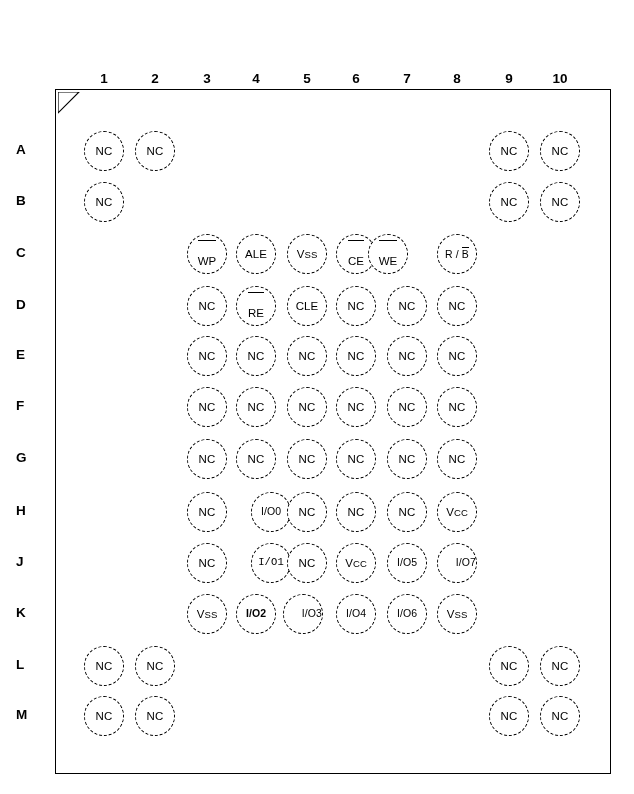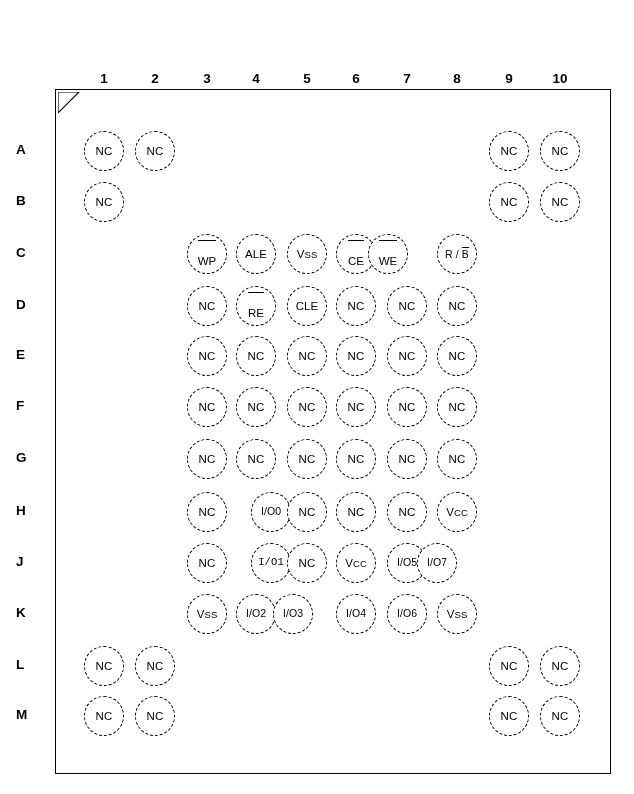--- a/index.html
+++ b/index.html
@@ -294,30 +294,30 @@
       </div>
       <div class="ball" style="left: 307px; top: 563px;">
         <span class="lbl">NC</span>
       </div>
       <div class="ball" style="left: 356px; top: 563px;">
         <span class="lbl">V<span class="sc">CC</span></span>
       </div>
       <div class="ball" style="left: 407px; top: 563px;">
         <span class="lbl sm">I/O5</span>
       </div>
-      <div class="ball" style="left: 437px; top: 563px;">
+      <div class="ball" style="left: 457px; top: 563px; justify-content: flex-end;">
         <span class="lbl sm">I/O7</span>
       </div>
       <div class="ball" style="left: 207px; top: 614px;">
         <span class="lbl">V<span class="sc">SS</span></span>
       </div>
-      <div class="ball" style="left: 256px; top: 614px;">
+      <div class="ball" style="left: 256px; top: 614px; font-weight: bold;">
         <span class="lbl sm">I/O2</span>
       </div>
-      <div class="ball" style="left: 293px; top: 614px;">
+      <div class="ball" style="left: 303px; top: 614px; justify-content: flex-end;">
         <span class="lbl sm">I/O3</span>
       </div>
       <div class="ball" style="left: 356px; top: 614px;">
         <span class="lbl sm">I/O4</span>
       </div>
       <div class="ball" style="left: 407px; top: 614px;">
         <span class="lbl sm">I/O6</span>
       </div>
       <div class="ball" style="left: 457px; top: 614px;">
         <span class="lbl">V<span class="sc">SS</span></span>

